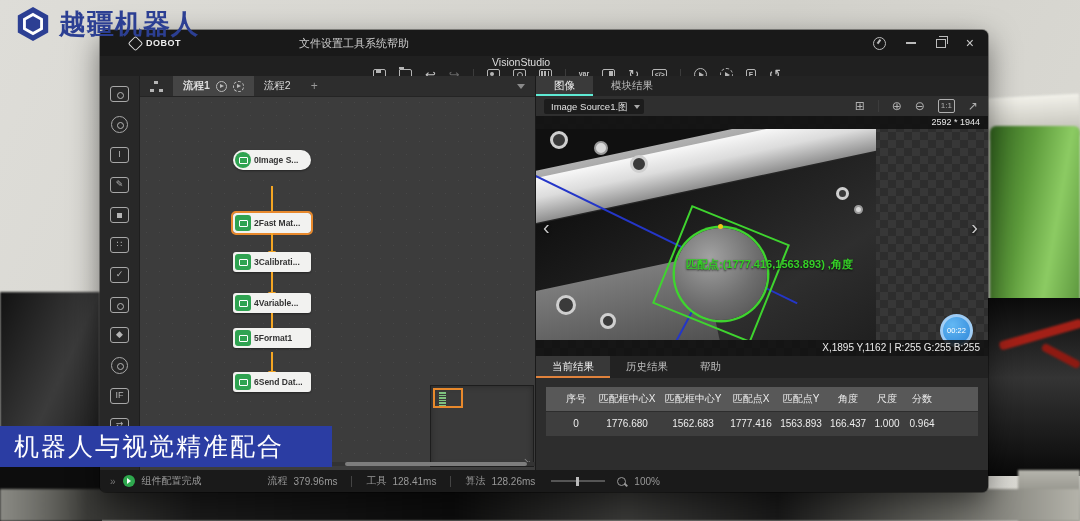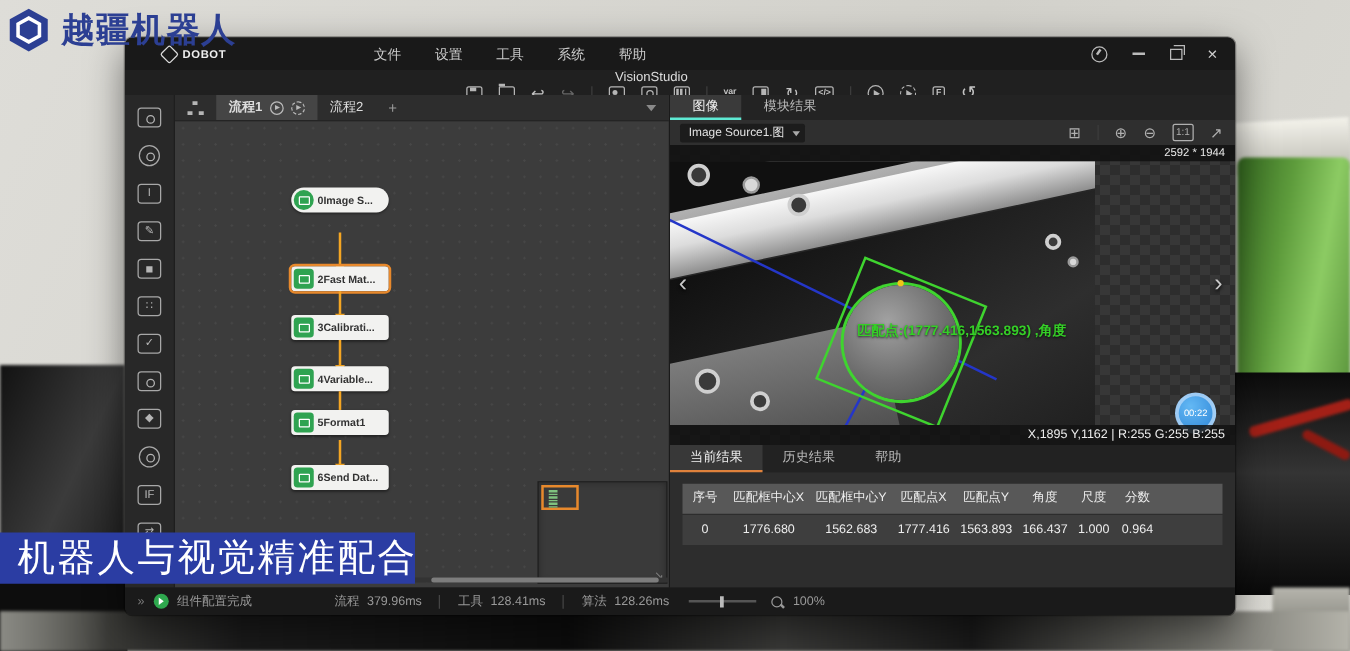--- a/index.html
+++ b/index.html
@@ -15,33 +15,33 @@
     background:linear-gradient(90deg,#8a8a84 0%,#38383300 8%),linear-gradient(90deg,#55554f,#1a1a1a 18%,#0c0c0c 42%,#3a3a38 58%,#191919 72%,#6a6a64 88%,#b4b3aa 100%);}
   .bg-rail{left:988px;top:96px;width:92px;height:42px;background:linear-gradient(#f2f1ea,#bcbbb2);transform:rotate(-3deg);}
   .bg-green{left:990px;top:126px;width:90px;height:252px;border-radius:6px;
     background:linear-gradient(100deg,#33661f,#5e9c3c 35%,#8ccb63 62%,#4c8531);}
   .bg-motor{left:986px;top:298px;width:94px;height:178px;background:linear-gradient(#0b0b0b,#343434 45%,#090909);}
   .bg-red-cable{left:998px;top:330px;width:86px;height:9px;background:#a32017;transform:rotate(-16deg);border-radius:4px;}
   .bg-red-cable2{left:1040px;top:352px;width:42px;height:8px;background:#8d1a12;transform:rotate(28deg);border-radius:4px;}
   .bg-silver{left:1018px;top:470px;width:62px;height:51px;background:linear-gradient(#b6b5ad,#6c6c64);}
 
   
-  .logo{left:4px;top:5px;z-index:40;display:flex;align-items:center;gap:7px;}
+  .logo{left:14px;top:5px;z-index:40;display:flex;align-items:center;gap:7px;}
   .logo-text{font-size:27px;font-weight:bold;color:#2c3f93;letter-spacing:1px;}
   .caption{left:0;top:426px;width:332px;height:41px;z-index:50;background:#2b3da3;color:#fff;
-    font-size:30px;line-height:41px;padding-left:14px;letter-spacing:2px;box-sizing:border-box;white-space:nowrap;}
+    font-size:25px;line-height:41px;padding-left:14px;letter-spacing:2px;box-sizing:border-box;white-space:nowrap;}
 
   
   .win{left:100px;top:30px;width:888px;height:462px;z-index:10;background:#232323;border-radius:6px;
     box-shadow:0 10px 30px rgba(0,0,0,.5),0 0 0 1px rgba(0,0,0,.35);}
   .titlebar{height:26px;display:flex;align-items:center;background:#191919;border-radius:6px 6px 0 0;color:#ccc;}
   .dobot-mini{margin-left:30px;display:flex;align-items:center;gap:5px;}
   .diamond{width:9px;height:9px;border:1.5px solid #ddd;transform:rotate(45deg);border-radius:2px;}
   .dobot-mini span{font-size:9px;font-weight:bold;color:#eee;letter-spacing:.5px;}
-  .menus{margin-left:118px;display:flex;gap:27px;font-size:11px;color:#ccc;}
+  .menus{margin-left:118px;display:flex;font-size:11px;color:#ccc;}
   .menus span{cursor:default;}
   .winctrl{margin-left:auto;margin-right:14px;display:flex;align-items:center;gap:20px;color:#bbb;}
   .gauge{width:11px;height:11px;border:1.5px solid #bbb;border-radius:50%;position:relative;}
   .gauge:after{content:"";position:absolute;left:4px;top:1px;width:1.5px;height:5px;background:#bbb;transform:rotate(35deg);}
   .minbar{width:10px;height:2px;background:#bbb;}
   .restore{width:8px;height:7px;border:1.5px solid #bbb;position:relative;}
   .restore:after{content:"";position:absolute;left:2px;top:-4px;width:8px;height:7px;border:1.5px solid #bbb;border-bottom:none;border-left:none;}
   .closex{font-size:14px;line-height:10px;color:#ccc;}
 
   .toolrow{height:20px;display:flex;align-items:center;background:#202020;color:#ccc;border-bottom:1px solid #161616;flex-direction:column;}
@@ -140,21 +140,21 @@
     background:radial-gradient(circle at 35% 30%,#63b8f4,#2f87d8);border:3px solid rgba(190,220,250,.75);
     color:#fff;font-size:7.5px;text-align:center;line-height:27px;box-sizing:content-box;}
   .infobar{position:absolute;left:0;right:0;bottom:0;height:16px;background:rgba(16,16,16,.85);color:#ececec;font-size:10px;line-height:16px;text-align:right;padding-right:8px;z-index:6;}
   .restabbar{height:22px;background:#222;display:flex;font-size:10.5px;color:#bbb;}
   .restab{padding:0 16px;line-height:20px;height:22px;box-sizing:border-box;}
   .restab.active{background:#383838;color:#f0f0f0;border-bottom:2px solid #e0823c;}
   .tablewrap{flex:1;background:#2d2d2d;padding:9px 10px;box-sizing:border-box;}
   .trow{display:flex;height:24px;line-height:24px;font-size:10px;color:#ededed;text-align:center;}
   .trow.head{background:#585858;}
   .trow.data{background:#3e3e3e;margin-top:1px;}
-  .c0{width:36px;}.c1{width:66px;}.c2{width:66px;}.c3{width:50px;}.c4{width:50px;}.c5{width:44px;}.c6{width:34px;}.c7{width:36px;}.cf{flex:1;}
+  .c0{width:36px;padding-left:12px;}.c1{width:66px;}.c2{width:66px;}.c3{width:50px;}.c4{width:50px;}.c5{width:44px;}.c6{width:34px;}.c7{width:36px;}.cf{flex:1;}
 
   
   .statusbar{position:absolute;left:0;right:0;bottom:0;height:22px;background:#1a1a1a;border-radius:0 0 6px 6px;
     display:flex;align-items:center;font-size:10px;color:#999;}
   .ff{margin-left:10px;color:#777;font-size:10px;letter-spacing:-1px;}
   .gdot{margin-left:8px;width:12px;height:12px;border-radius:50%;background:#2ea84e;position:relative;}
   .gdot:after{content:"";position:absolute;left:4.5px;top:3px;border-left:4px solid #fff;border-top:3px solid transparent;border-bottom:3px solid transparent;}
   .vdiv{width:1px;height:11px;background:#444;margin:0 14px;}
   .slider{width:54px;height:2px;background:#555;position:relative;margin-left:16px;}
   .slider i{position:absolute;left:46%;top:-3.5px;width:3px;height:9px;background:#bbb;}

